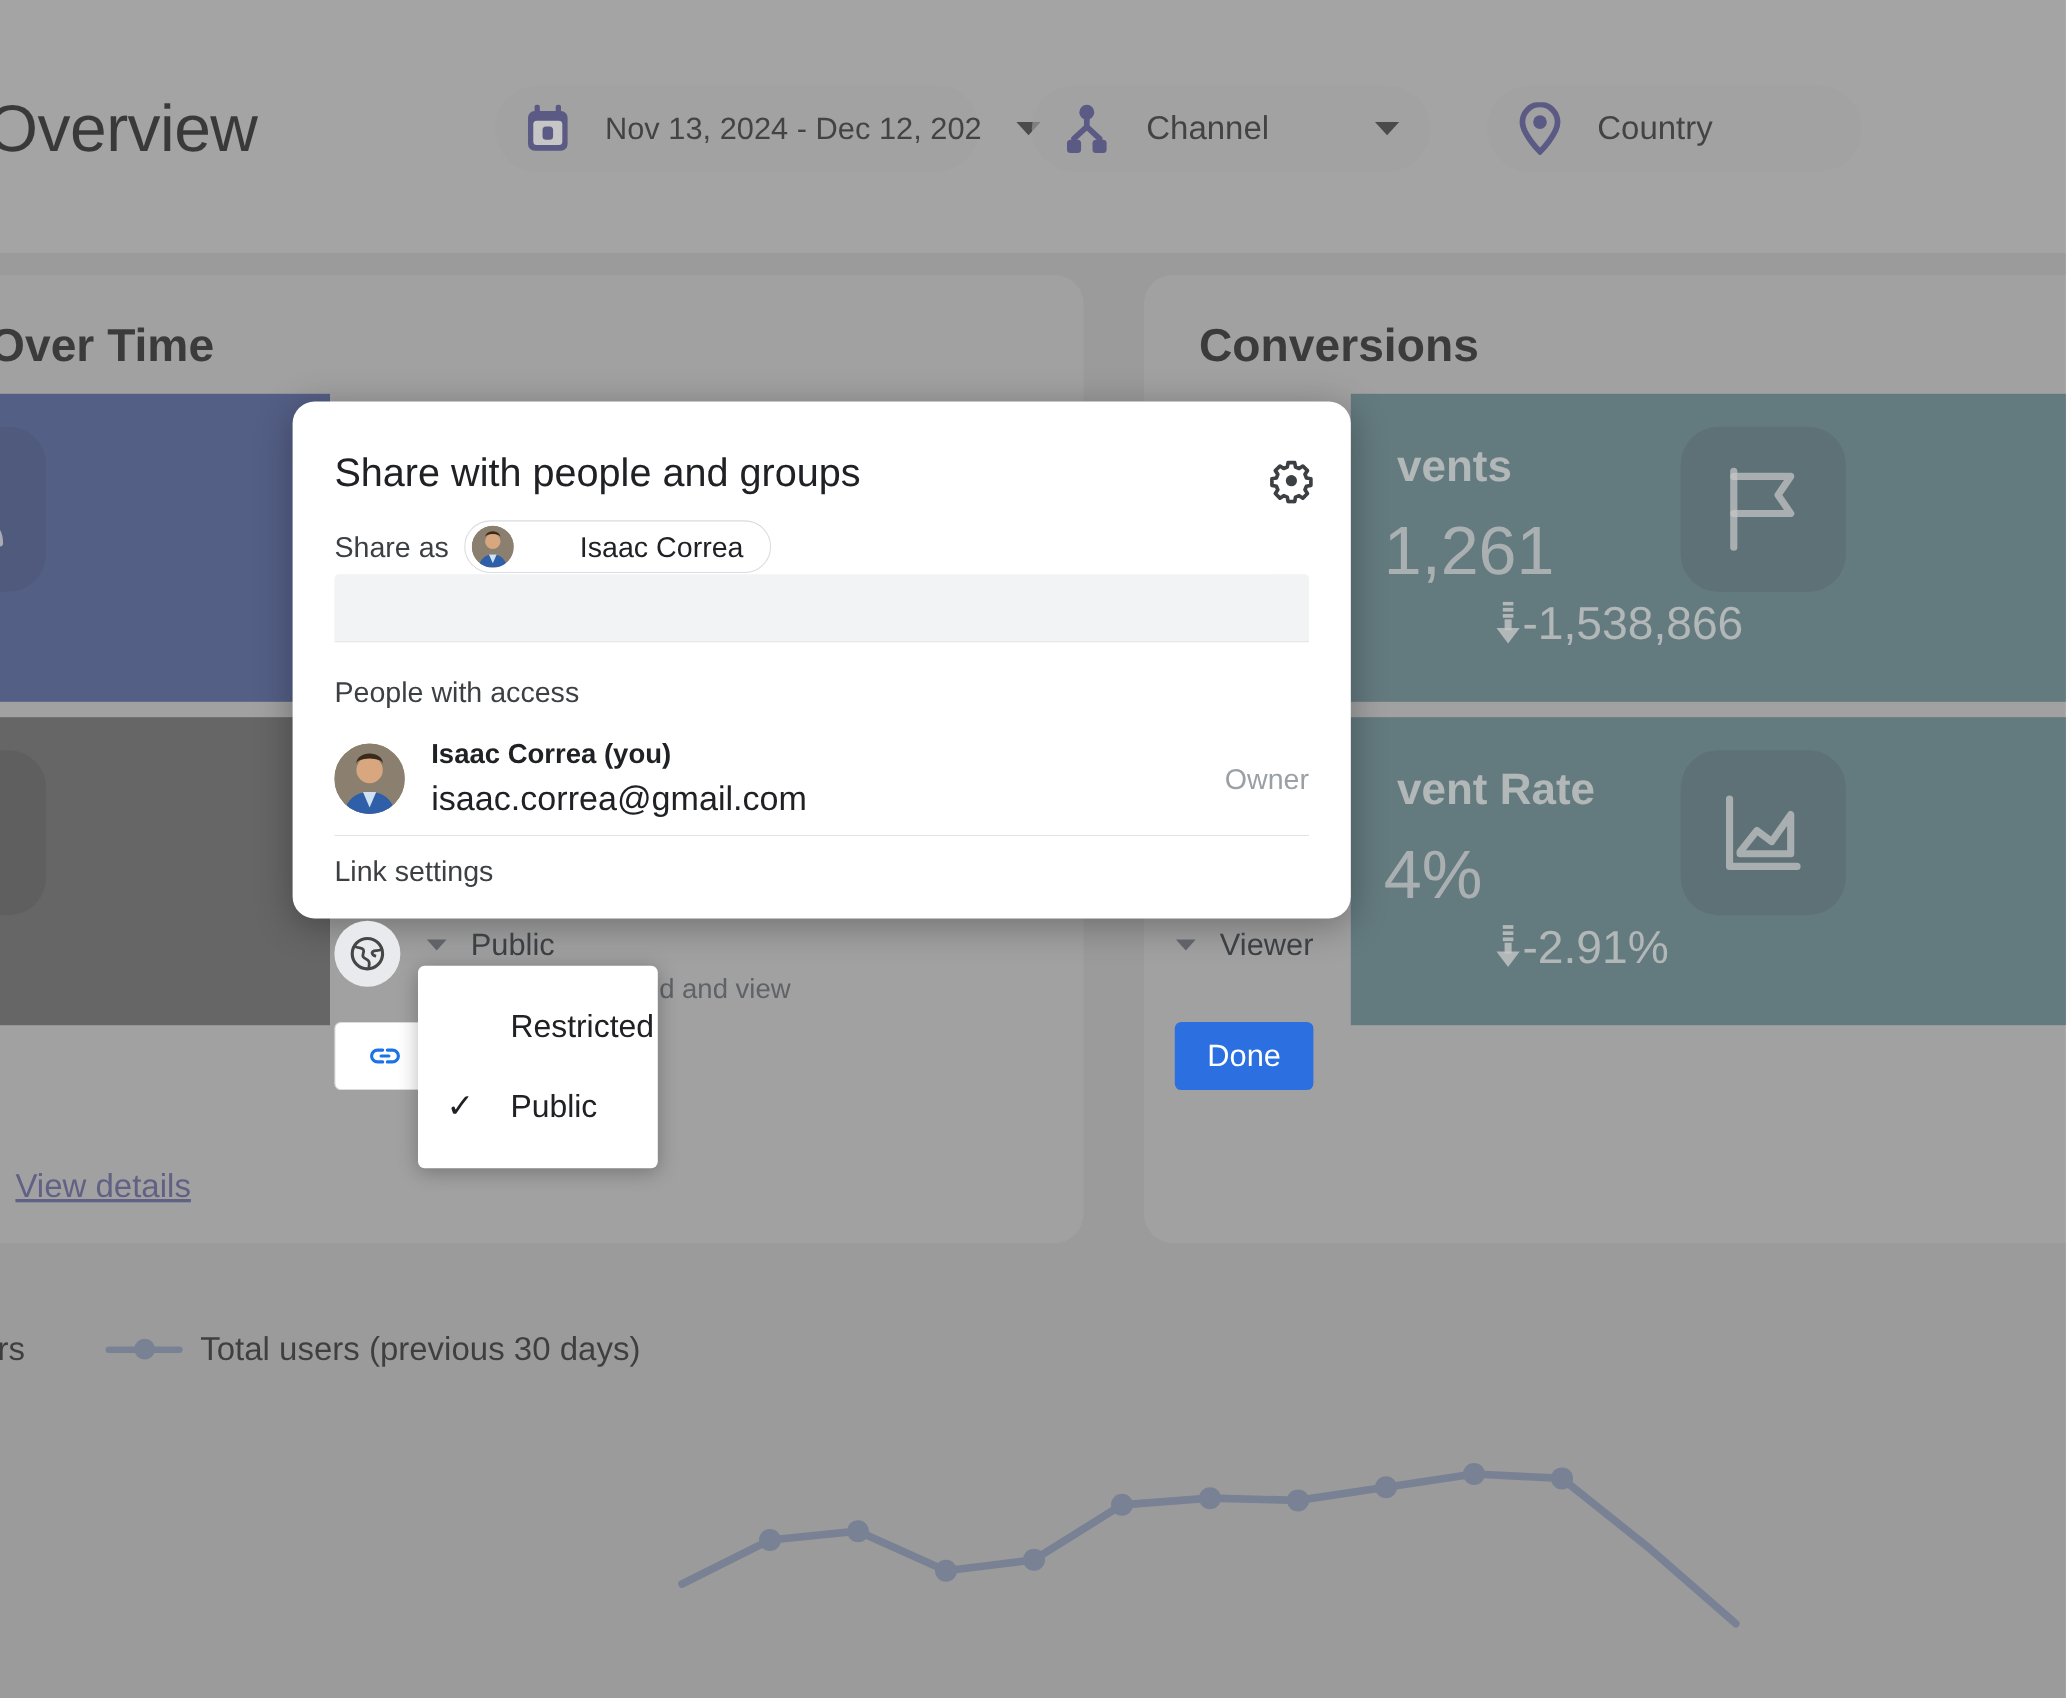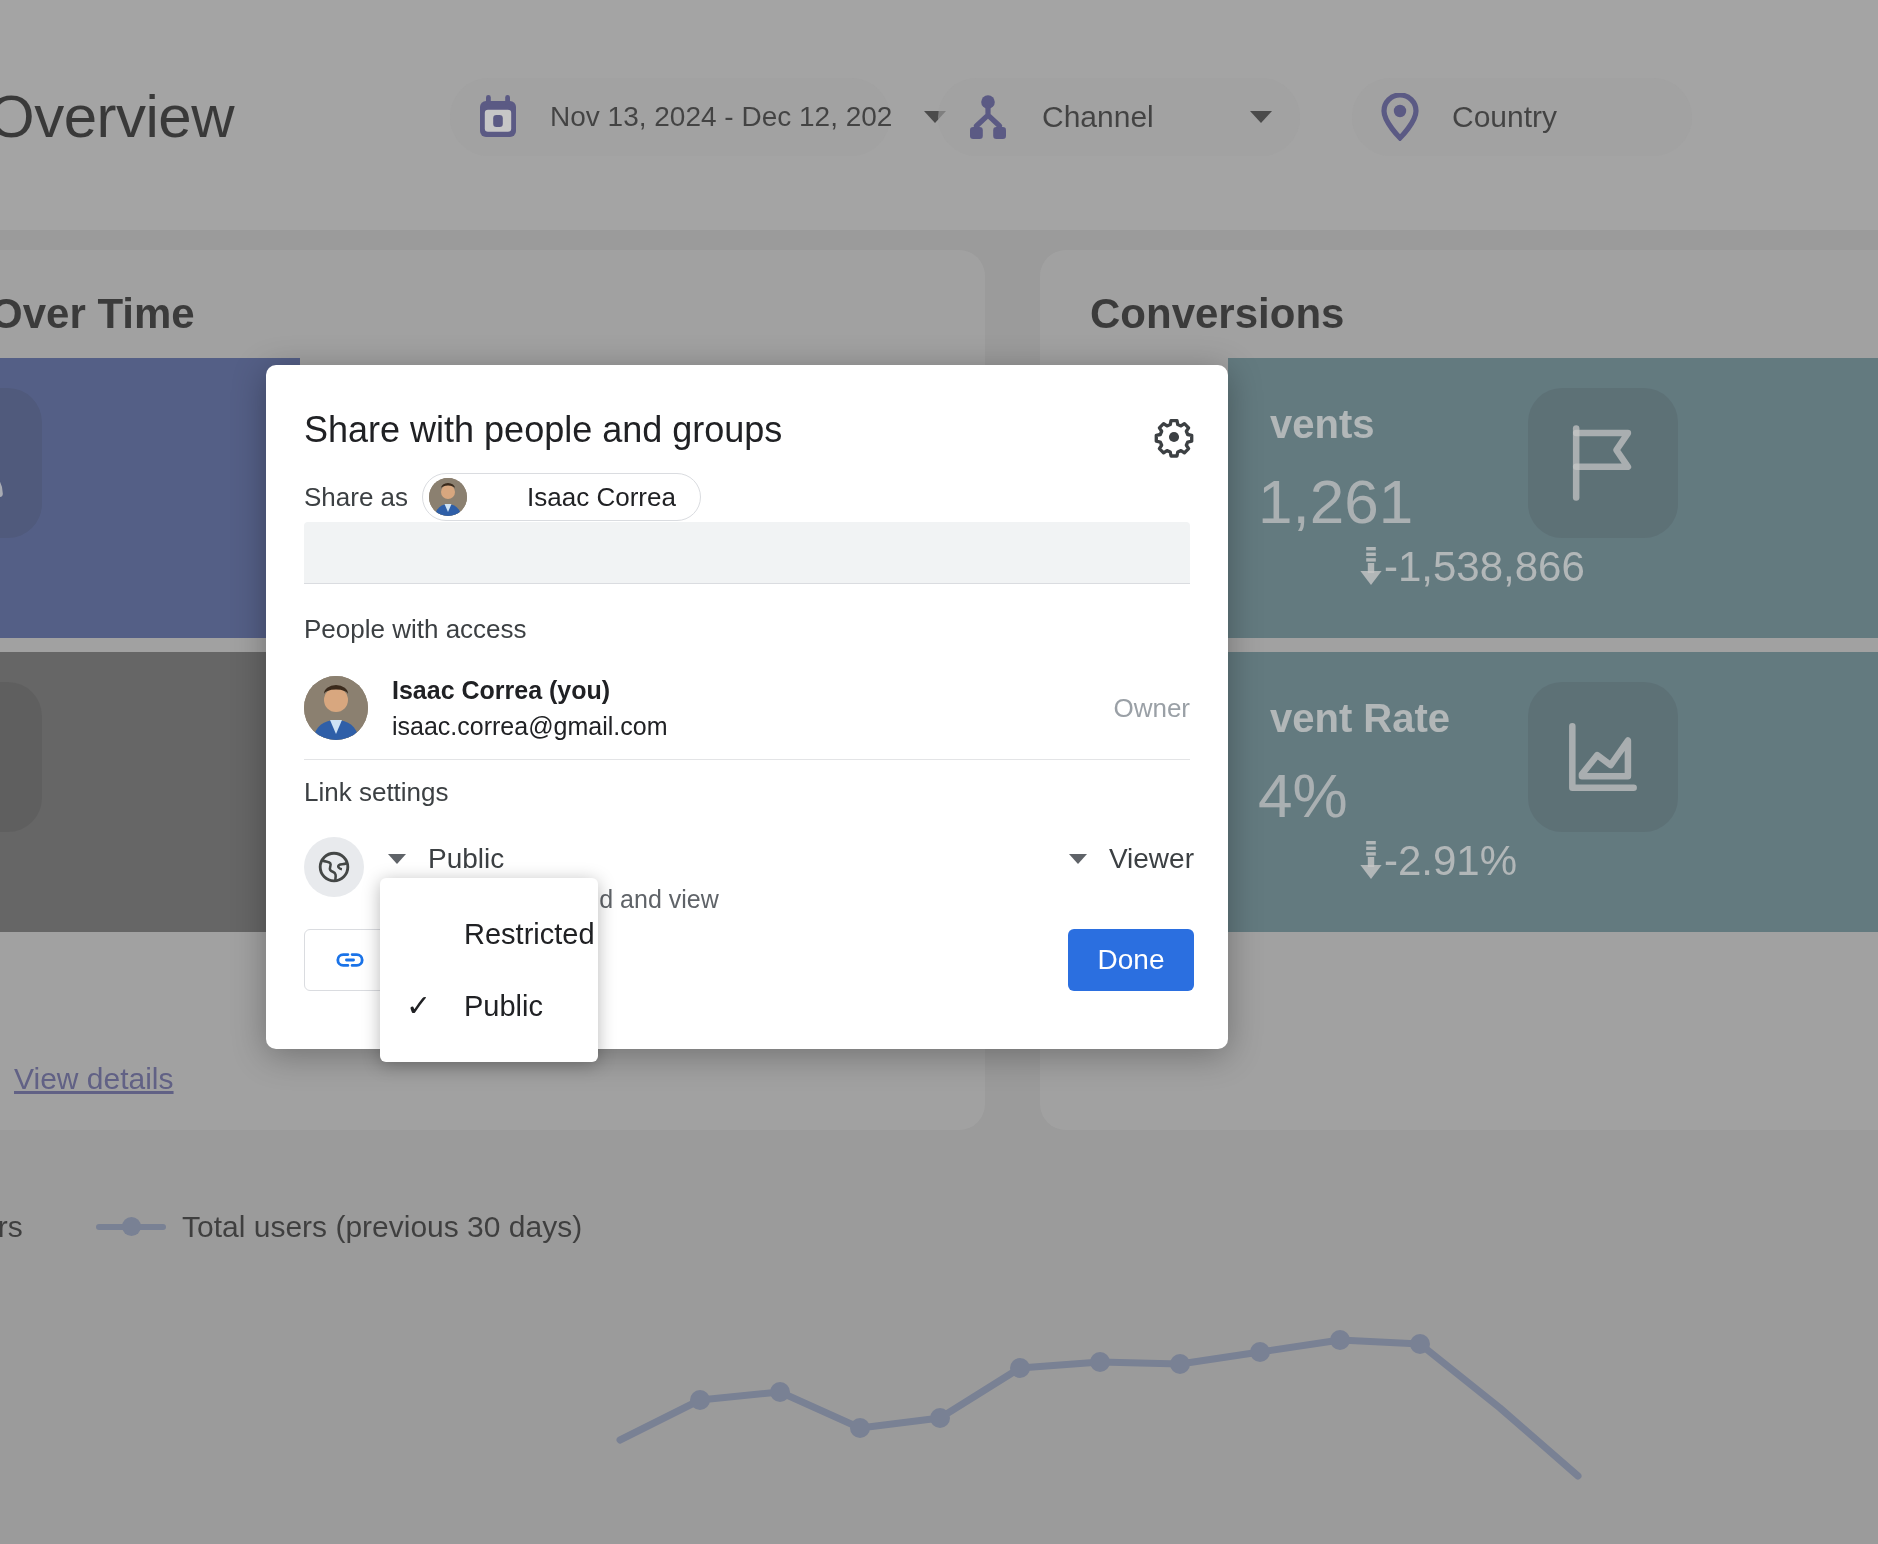--- a/index.html
+++ b/index.html
@@ -177,23 +177,23 @@
   }
 
   .sparkline {
     position: absolute;
     left: 0; top: 1240px;
     width: 1878px; height: 304px;
   }
   .modal {
     position: absolute;
     left: 266px; top: 365px;
-    width: 962px; height: 684px;
+    width: 962px; height: 470px;
     background: #ffffff;
-    border-radius: 10px;
+    border-radius: 20px;
     box-shadow: 0 6px 34px rgba(0,0,0,0.30);
     z-index: 60;
   }
   .modal-title {
     position: absolute;
     left: 38px; top: 44px;
     font-size: 36px;
     color: #202124;
     white-space: nowrap;
   }
@@ -268,21 +268,21 @@
     align-items: center;
   }
   .person-meta { margin-left: 24px; }
   .person-name {
     font-size: 25px;
     color: #202124;
     font-weight: bold;
     white-space: nowrap;
   }
   .person-email {
-    font-size: 25px;
+    font-size: 31px;
     color: #202124;
     margin-top: 7px;
     white-space: nowrap;
   }
   .person-role {
     margin-left: auto;
     font-size: 26px;
     color: #9aa0a6;
     white-space: nowrap;
   }

